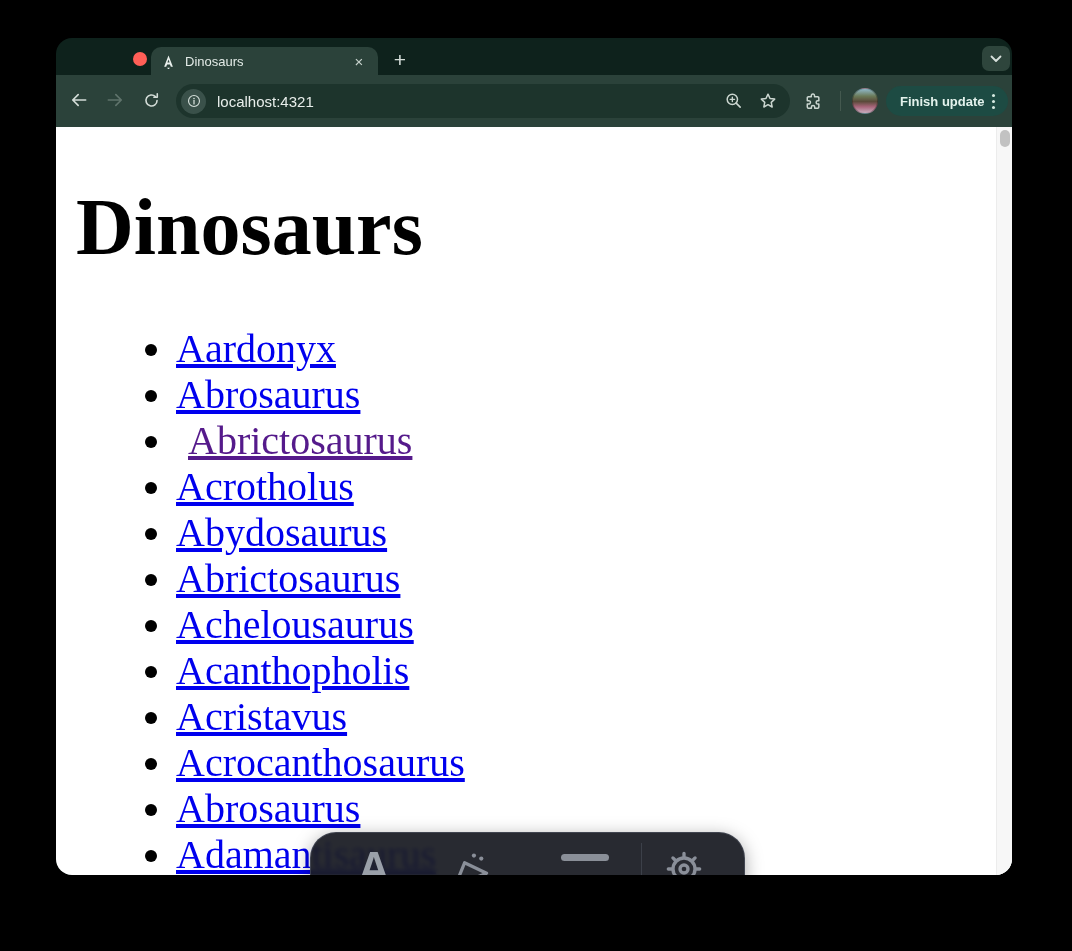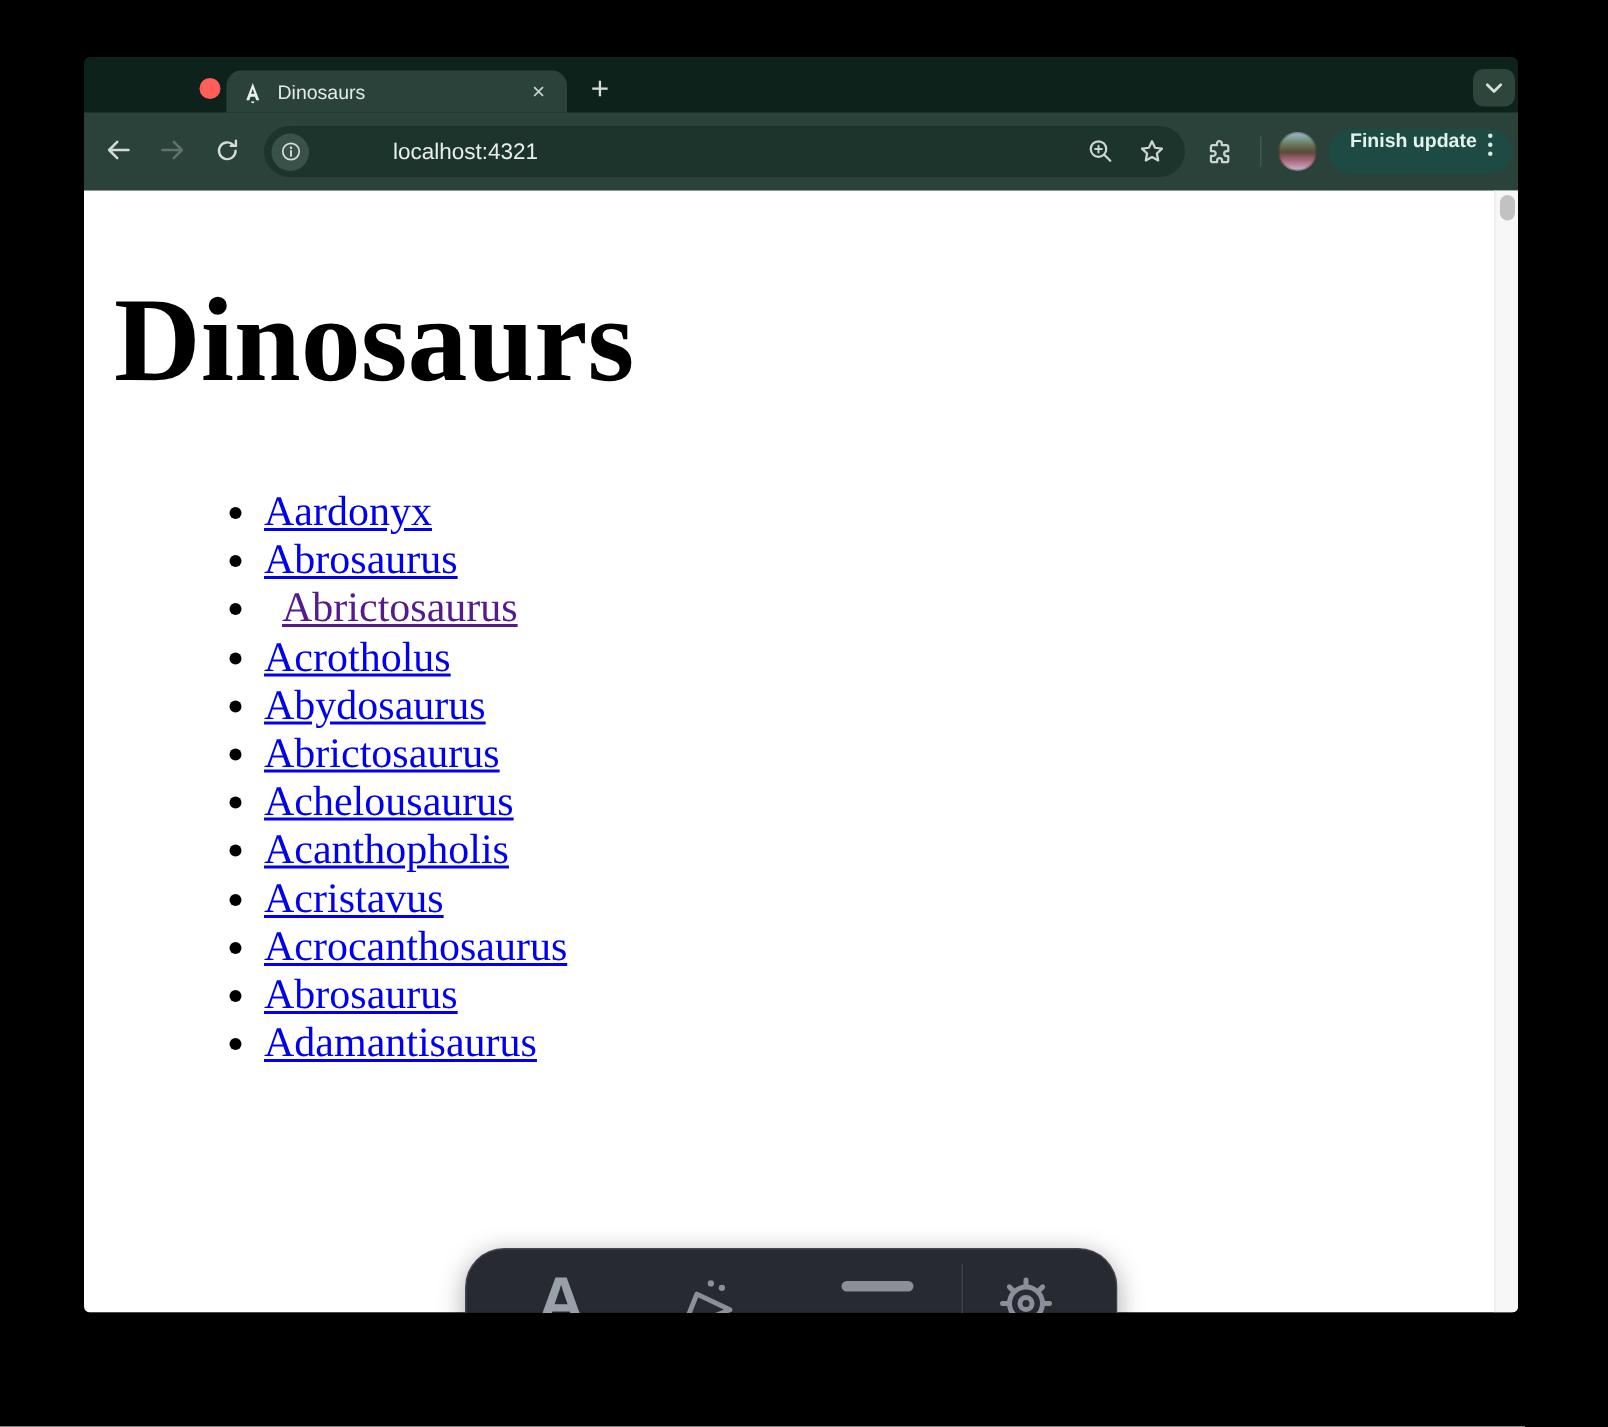--- a/index.html
+++ b/index.html
@@ -6,21 +6,21 @@
   html,body { margin:0; padding:0; }
   body {
     width:1072px; height:951px; position:relative;
     background:#000; overflow:hidden;
     font-family:"Liberation Sans", sans-serif;
   }
 
   
   .browser-window {
     position:absolute; left:56px; top:38px; width:956px; height:837px;
-    background:var(--frame,#0E221C); border-radius:4px; overflow:hidden;
+    background:var(--frame,#0E221C); border-radius:16px; overflow:hidden;
   }
 
   
   .tab-strip { position:absolute; left:0; top:0; width:100%; height:37px; }
   .traffic-lights { position:absolute; left:77px; top:14px; display:flex; gap:6px; }
   .traffic-lights .dot { width:14px; height:14px; border-radius:50%; }
   .dot.red { background:var(--traffic-red,#FF5F57); }
   .dot.yellow { background:var(--traffic-yellow,#FEBC2E); }
   .dot.green { background:var(--traffic-green,#28C840); }
 
@@ -50,60 +50,60 @@
   }
   .nav-btn { position:absolute; top:8px; width:34px; height:34px;
     display:flex; align-items:center; justify-content:center; border-radius:50%; }
   .nav-back    { left:6px; }
   .nav-forward { left:42px; }
   .nav-reload  { left:78px; }
 
   .omnibox {
     position:absolute; left:120px; top:9px; width:614px; height:34px;
     background:var(--omnibox,#1D342C); border-radius:17px;
-    display:flex; align-items:center; padding:0 12px 0 5px;gap:45px;
+    display:flex; align-items:center; padding:0 12px 0 5px;
   }
   .site-info-chip {
     width:25px; height:25px; border-radius:50%; background:#3A514A;
     display:flex; align-items:center; justify-content:center; flex:0 0 auto;
   }
   .url-text { margin-left:11px; font-size:15px; color:#E8EEEB; flex:1 1 auto; white-space:nowrap; }
   .omnibox .trail { display:flex; align-items:center; gap:14px; }
 
   .ext-btn { position:absolute; left:743px; top:12px; width:28px; height:28px;
     display:flex; align-items:center; justify-content:center; border-radius:50%; }
   .toolbar-divider { position:absolute; left:784px; top:16px; width:1px; height:20px; background:#44594F; }
   .avatar {
     position:absolute; left:796px; top:13px; width:26px; height:26px; border-radius:50%;
     background:linear-gradient(180deg,#8fb8c9 0%,#6b7a58 30%,#5a4a3a 52%,#a8657a 74%,#c9aFC0 100%);
     border:1px solid rgba(0,0,0,.25);
   }
   .update-pill {
     position:absolute; left:830px; top:11px; width:122px; height:30px;
     background:var(--accent-pill,#1D4B43); border-radius:15px;
-    display:flex; padding:0 10px 0 14px;
+    display:flex; align-items:center; padding:0 10px 0 14px;
   }
   .update-label { font-size:13px; font-weight:700; color:#E3F2EC; flex:1; white-space:nowrap; }
   .kebab { display:flex; flex-direction:column; gap:3px; padding:3px; }
   .kebab i { width:3px; height:3px; border-radius:50%; background:#D6EAE1; }
 
   
   .content {
     position:absolute; left:0; top:89px; width:956px; height:748px;
     background:#FFFFFF; overflow:hidden;
   }
   .page-body { padding:0 20px; }
   .page-title {
     margin:54px 0 53px 0;
     font-family:"Liberation Serif", serif; font-weight:700;
     font-size:80px; line-height:1.15; color:#000;
   }
   .dino-list {
     margin:0; padding:0 0 0 100px;
-    font-family:"Liberation Serif", serif; font-size:28px; line-height:1.15; color:#000;
+    font-family:"Liberation Serif", serif; font-size:40px; line-height:1.15; color:#000;
   }
   .dino-list li { margin:0; }
   .dino-list a { color:var(--link,#0000EE); text-decoration:underline; }
   .dino-list a.visited { color:var(--visited-link,#551A8B);margin-left:12px; }
 
   
   .scrollbar-track {
     position:absolute; right:0; top:0; width:16px; height:748px;
     background:#F7F7F7; border-left:1px solid #ECECEC;
   }

